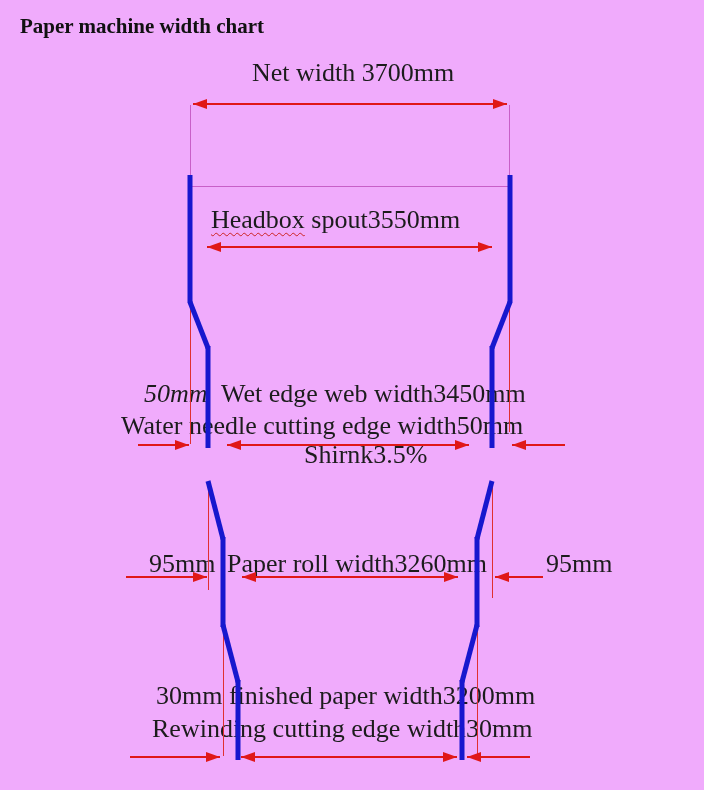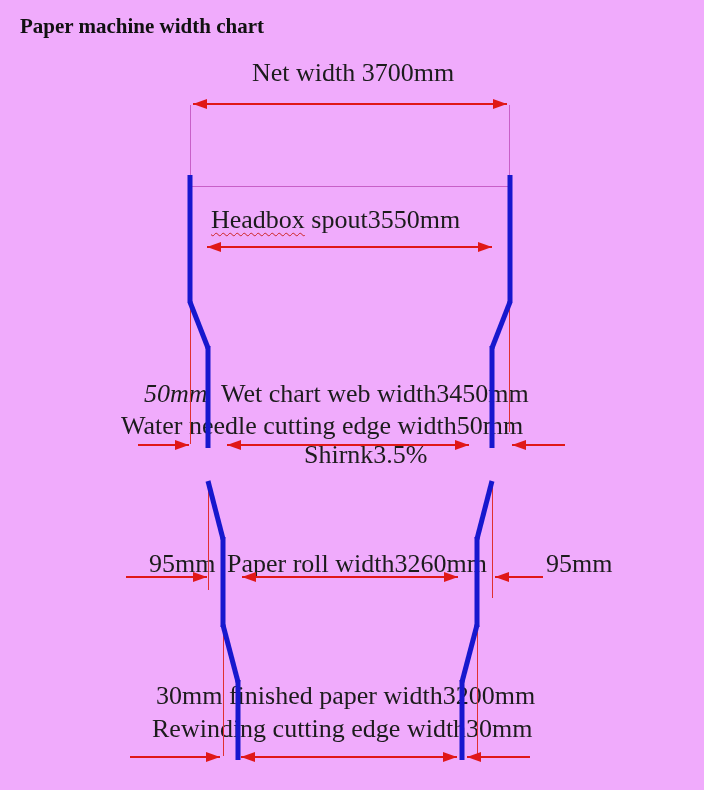--- a/index.html
+++ b/index.html
@@ -41,21 +41,21 @@
 </head>
 <body>
 
 <div class="page">
 
   <div class="title">Paper machine width chart</div>
 
   <div class="lbl" style="left:252px;top:58px;">Net width 3700mm</div>
   <div class="lbl" style="left:211px;top:205px;"><span class="wavy">Headbox</span><span> spout3550mm</span></div>
   <div class="lbl" style="left:144px;top:379px;font-style:italic;">50mm</div>
-  <div class="lbl" style="left:221px;top:379px;">Wet chart web width3450mm</div>
+  <div class="lbl" style="left:221px;top:379px;">Wet edge web width3450mm</div>
   <div class="lbl" style="left:121px;top:411px;">Water needle cutting edge width50mm</div>
   <div class="lbl" style="left:304px;top:440px;font-family:Liberation Serif, serif;">Shirnk3.5%</div>
   <div class="lbl" style="left:149px;top:549px;">95mm</div>
   <div class="lbl" style="left:227px;top:549px;">Paper roll width3260mm</div>
   <div class="lbl" style="left:546px;top:549px;">95mm</div>
   <div class="lbl" style="left:156px;top:681px;">30mm finished paper width3200mm</div>
   <div class="lbl" style="left:152px;top:714px;">Rewinding cutting edge width30mm</div>
 
   <svg class="overlay" width="704" height="790" viewBox="0 0 704 790">
     <defs>

